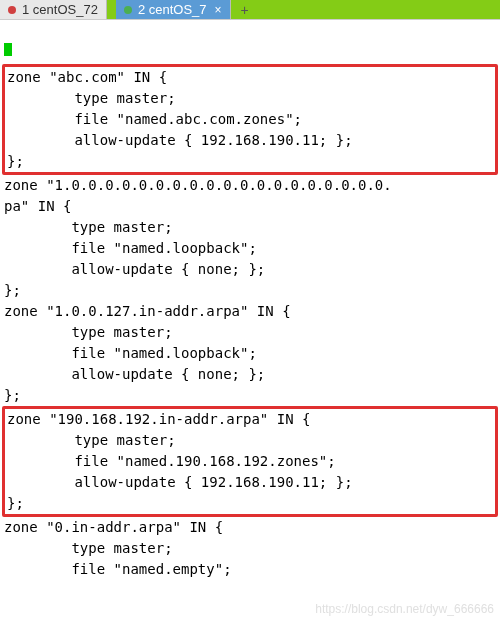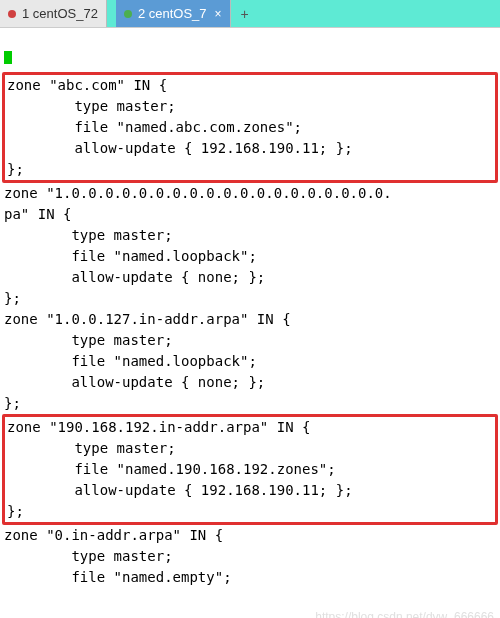--- a/index.html
+++ b/index.html
@@ -6,22 +6,22 @@
     body {
       font-family: Consolas, Monaco, monospace;
       font-size: 14px;
       background: #fff;
       width: 500px;
       height: 618px;
       overflow: hidden;
     }
     .tab-bar {
       display: flex;
-      background: #5eead4;
-      height: 28px;
+      background: #84cc16;
+      height: 20px;
       border-bottom: 1px solid #ccc;
     }
     .tab {
       display: flex;
       align-items: center;
       padding: 0 8px;
       height: 100%;
       border-right: 1px solid #bbb;
       cursor: pointer;
       font-size: 13px;

